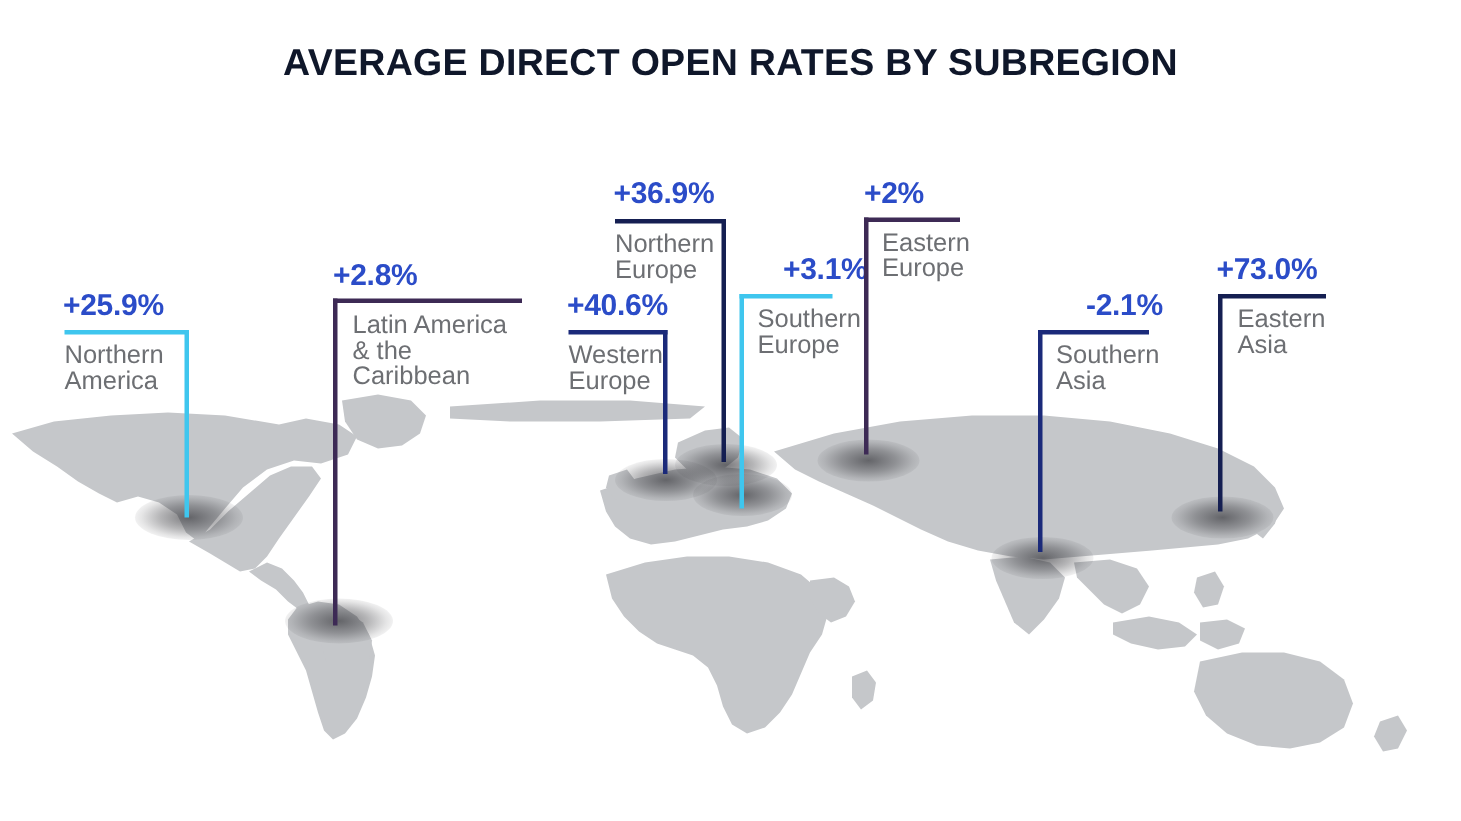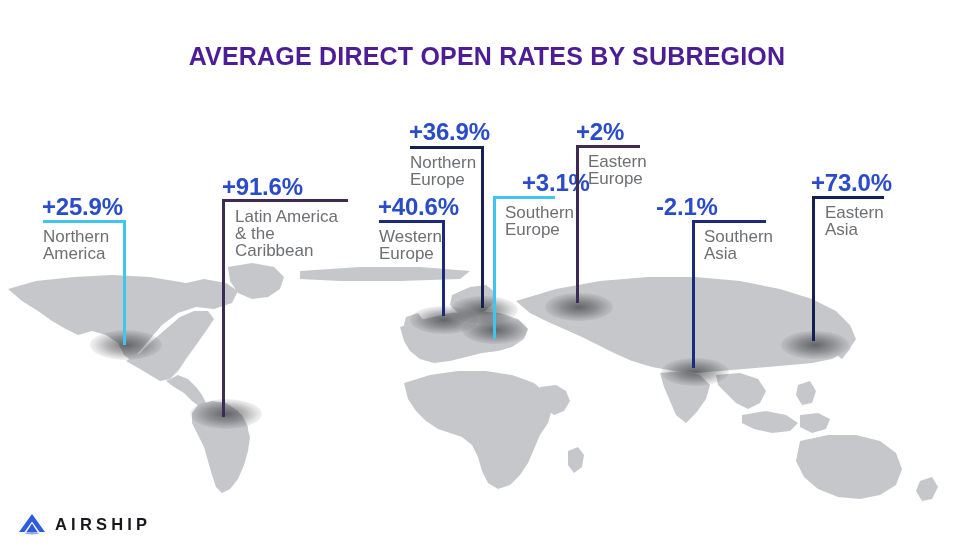--- a/index.html
+++ b/index.html
@@ -17,25 +17,25 @@
   }
 
   
   .header {
     position: absolute;
     top: 0; left: 0;
     width: 974px;
     text-align: center;
   }
   .title {
-    margin-top: 42px;
+    margin-top: 28px;
     font-size: 25px;
     font-weight: bold;
     letter-spacing: 0.2px;
-    color: #4c1d95;
+    color: #0f172a;
     font-family: "Liberation Sans", sans-serif;
   }
   .subtitle {
     margin-top: 10px;
     font-size: 12.5px;
     font-weight: bold;
     letter-spacing: 0.45px;
     color: #2b4cc8;
   }
   .footnote {
@@ -74,21 +74,21 @@
                 rgba(40,40,45,0) 80%);
     pointer-events: none;
   }
 
   
   .callout {
     position: absolute;
   }
   .pct {
     position: absolute;
-    font-size: 24px;
+    font-size: 20px;
     font-weight: bold;
     color: #2b4cc8;
     white-space: nowrap;
     letter-spacing: -0.2px;
   }
   .region {
     position: absolute;
     font-size: 17px;
     line-height: 17px;
     color: #6d6f73;
@@ -205,21 +205,21 @@
 
   <div class="callout">
     <div class="pct" style="left:42px; top:193px;text-align:right;">+25.9%</div>
     <div class="hbar" style="left:43px; top:220px; width:83px; background:#3fc6ee;"></div>
     <div class="vbar" style="left:123px; top:220px; height:125px; background:#3fc6ee;"></div>
     <div class="region" style="left:43px; top:228px; width:78px;">Northern
 America</div>
   </div>
 
   <div class="callout">
-    <div class="pct" style="left:222px; top:173px;">+91.6%</div>
+    <div class="pct" style="left:222px; top:173px;">+2.8%</div>
     <div class="hbar" style="left:222px; top:199px; width:126px; background:#3d2a55;"></div>
     <div class="vbar" style="left:222px; top:199px; height:218px; background:#3d2a55;"></div>
     <div class="region" style="left:235px; top:208px; width:120px;">Latin America
 &amp; the Caribbean</div>
   </div>
 
   <div class="callout">
     <div class="pct" style="left:378px; top:193px;">+40.6%</div>
     <div class="hbar" style="left:379px; top:220px; width:66px; background:#1b2a7a;"></div>
     <div class="vbar" style="left:442px; top:220px; height:96px; background:#1b2a7a;"></div>
@@ -245,37 +245,29 @@
 
   <div class="callout">
     <div class="pct" style="left:576px; top:118px;">+2%</div>
     <div class="hbar" style="left:576px; top:145px; width:64px; background:#3d2a55;"></div>
     <div class="vbar" style="left:576px; top:145px; height:158px; background:#3d2a55;"></div>
     <div class="region" style="left:588px; top:153px; width:72px;">Eastern
 Europe</div>
   </div>
 
   <div class="callout">
-    <div class="pct" style="left:656px; top:193px;">-2.1%</div>
+    <div class="pct" style="left:724px; top:193px;">-2.1%</div>
     <div class="hbar" style="left:692px; top:220px; width:74px; background:#1b2a7a;"></div>
     <div class="vbar" style="left:692px; top:220px; height:148px; background:#1b2a7a;"></div>
     <div class="region" style="left:704px; top:228px; width:76px;">Southern
 Asia</div>
   </div>
 
   <div class="callout">
     <div class="pct" style="left:811px; top:169px;">+73.0%</div>
     <div class="hbar" style="left:812px; top:196px; width:72px; background:#151f52;"></div>
     <div class="vbar" style="left:812px; top:196px; height:145px; background:#151f52;"></div>
     <div class="region" style="left:825px; top:204px; width:72px;">Eastern
 Asia</div>
   </div>
 
-  <div class="logo">
-    <svg class="logo-mark" width="28" height="22" viewBox="0 0 28 22" xmlns="http://www.w3.org/2000/svg">
-      <path d="M14,1 L27,19 L21.5,19 L14,8.5 L6.5,19 L1,19 Z" fill="#2b5ce0"></path>
-      <path d="M14,10.5 L19.5,19 L8.5,19 Z" fill="#2b5ce0"></path>
-      <ellipse cx="14" cy="20.2" rx="7" ry="1.3" fill="#2b5ce0" opacity="0.55"></ellipse>
-    </svg>
-    <span class="logo-text">AIRSHIP</span>
-  </div>
 
 </div>
 
 </body></html>

